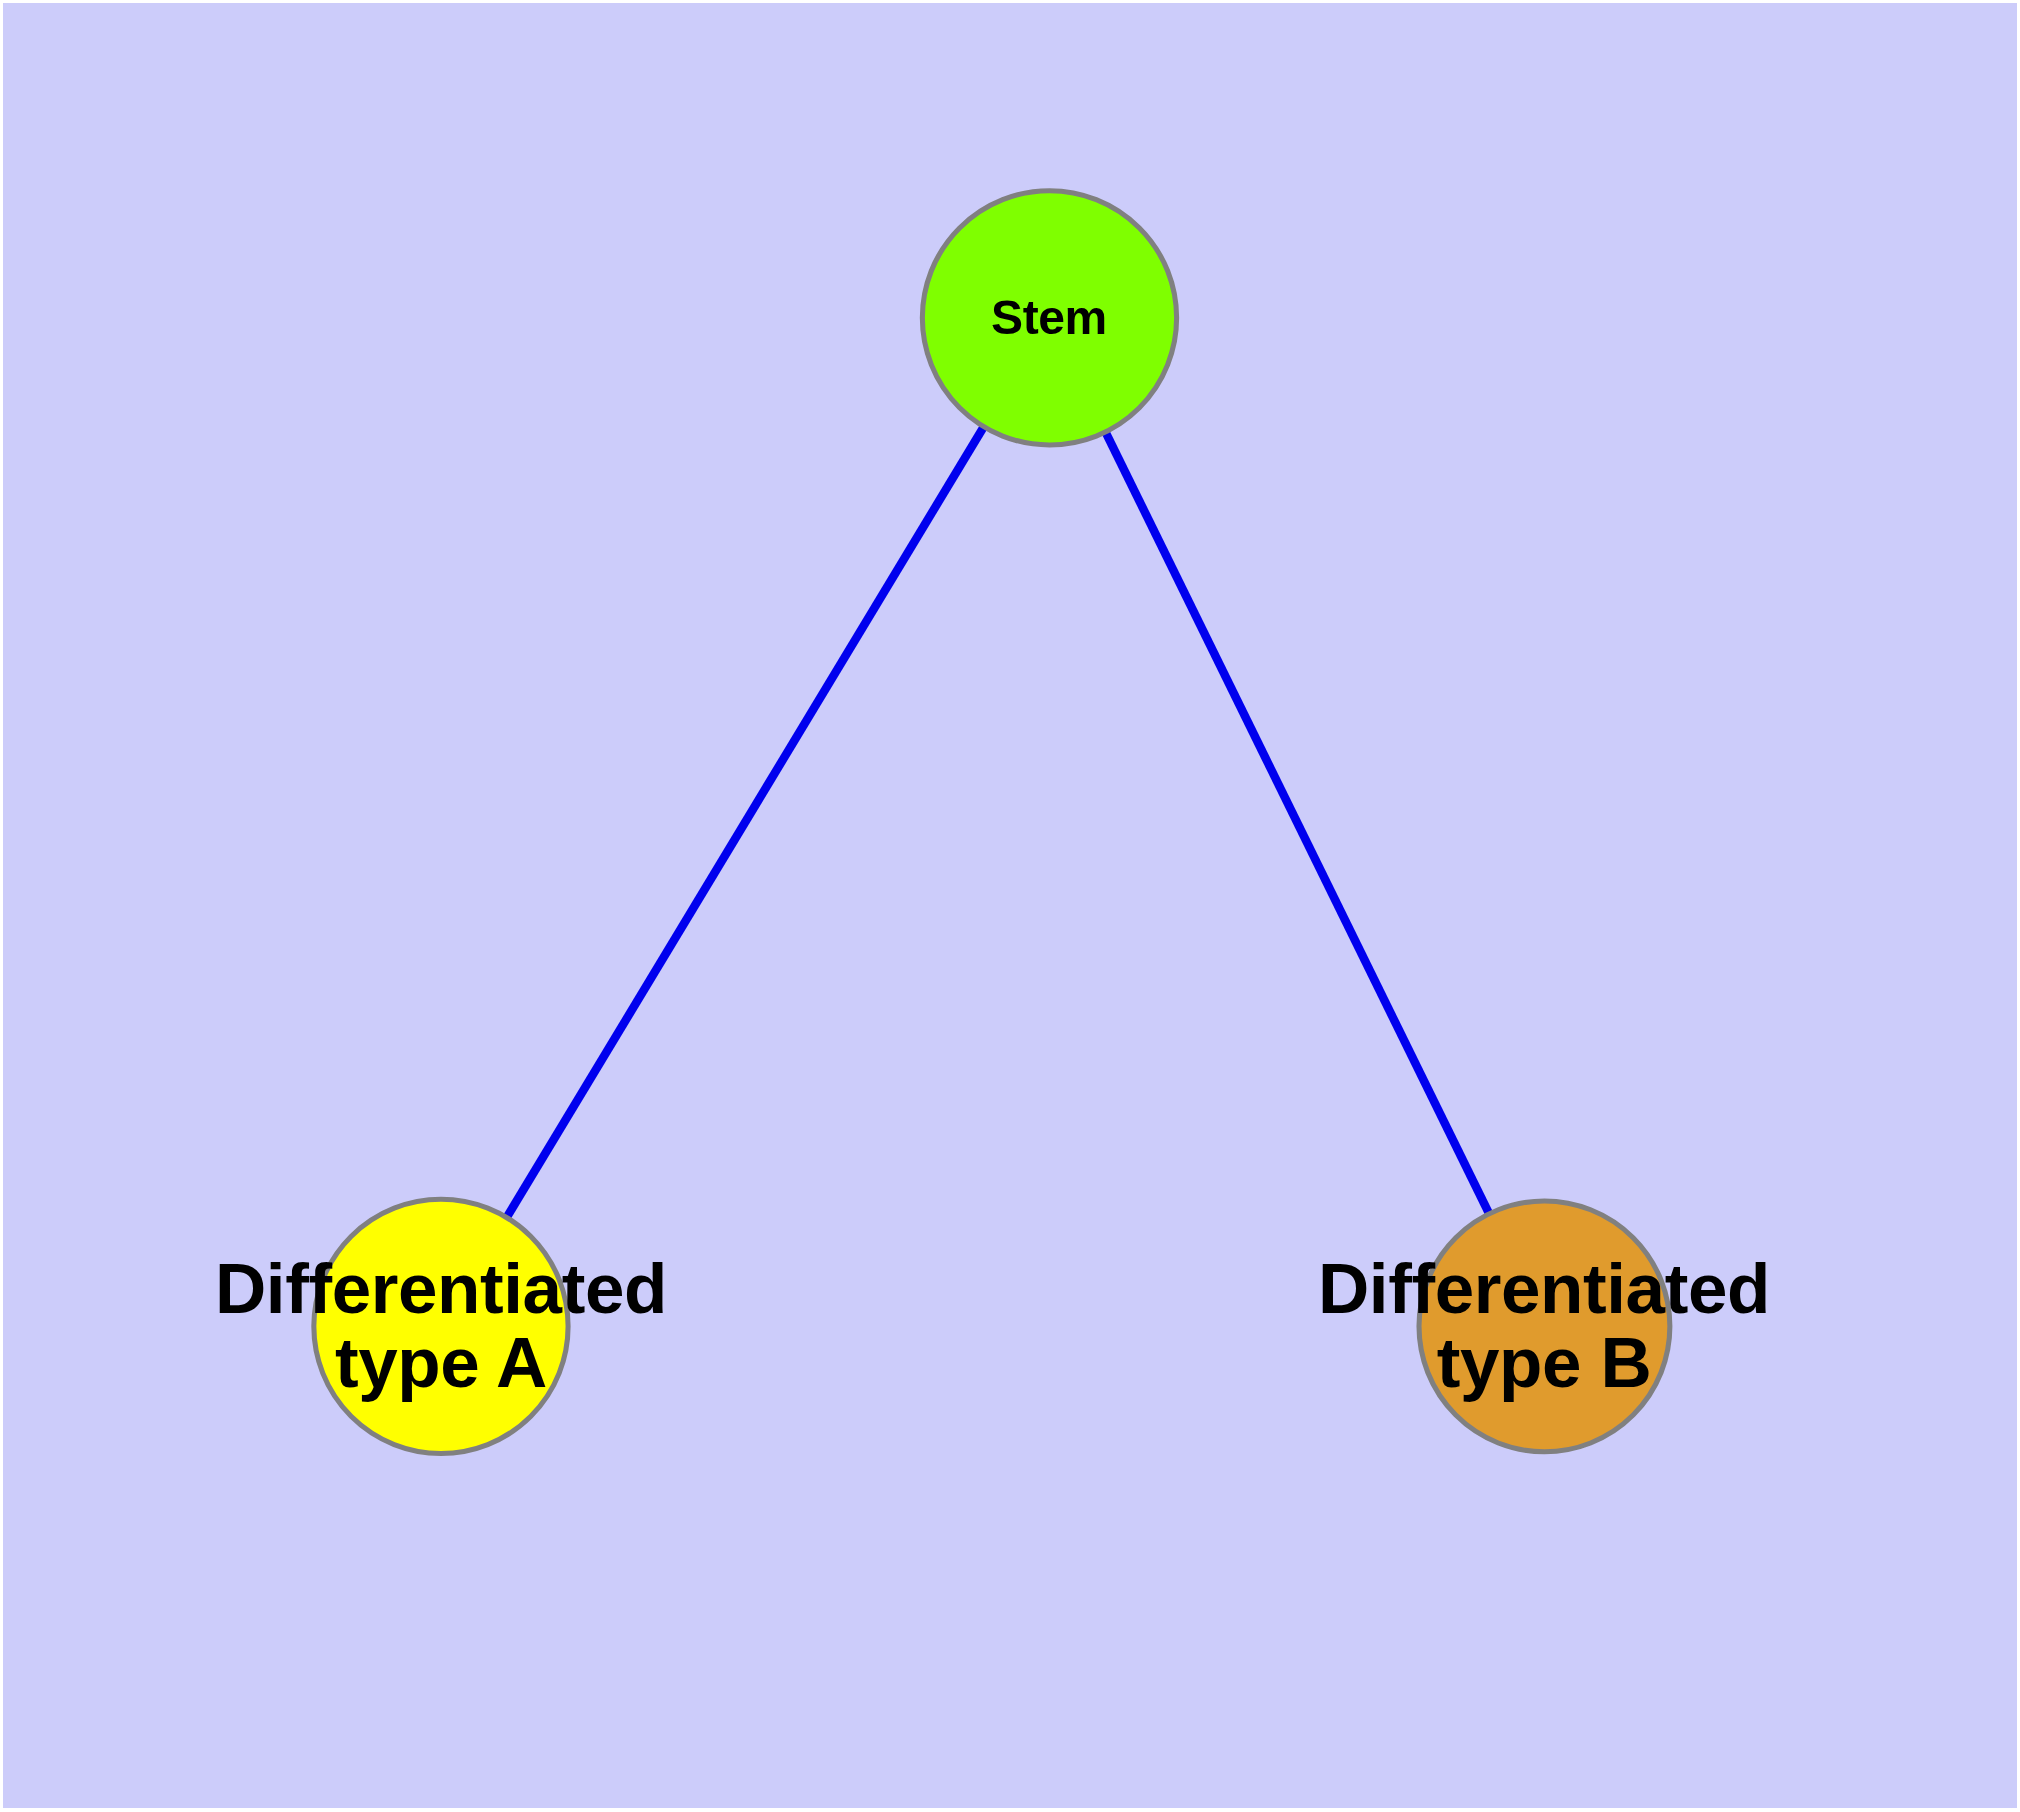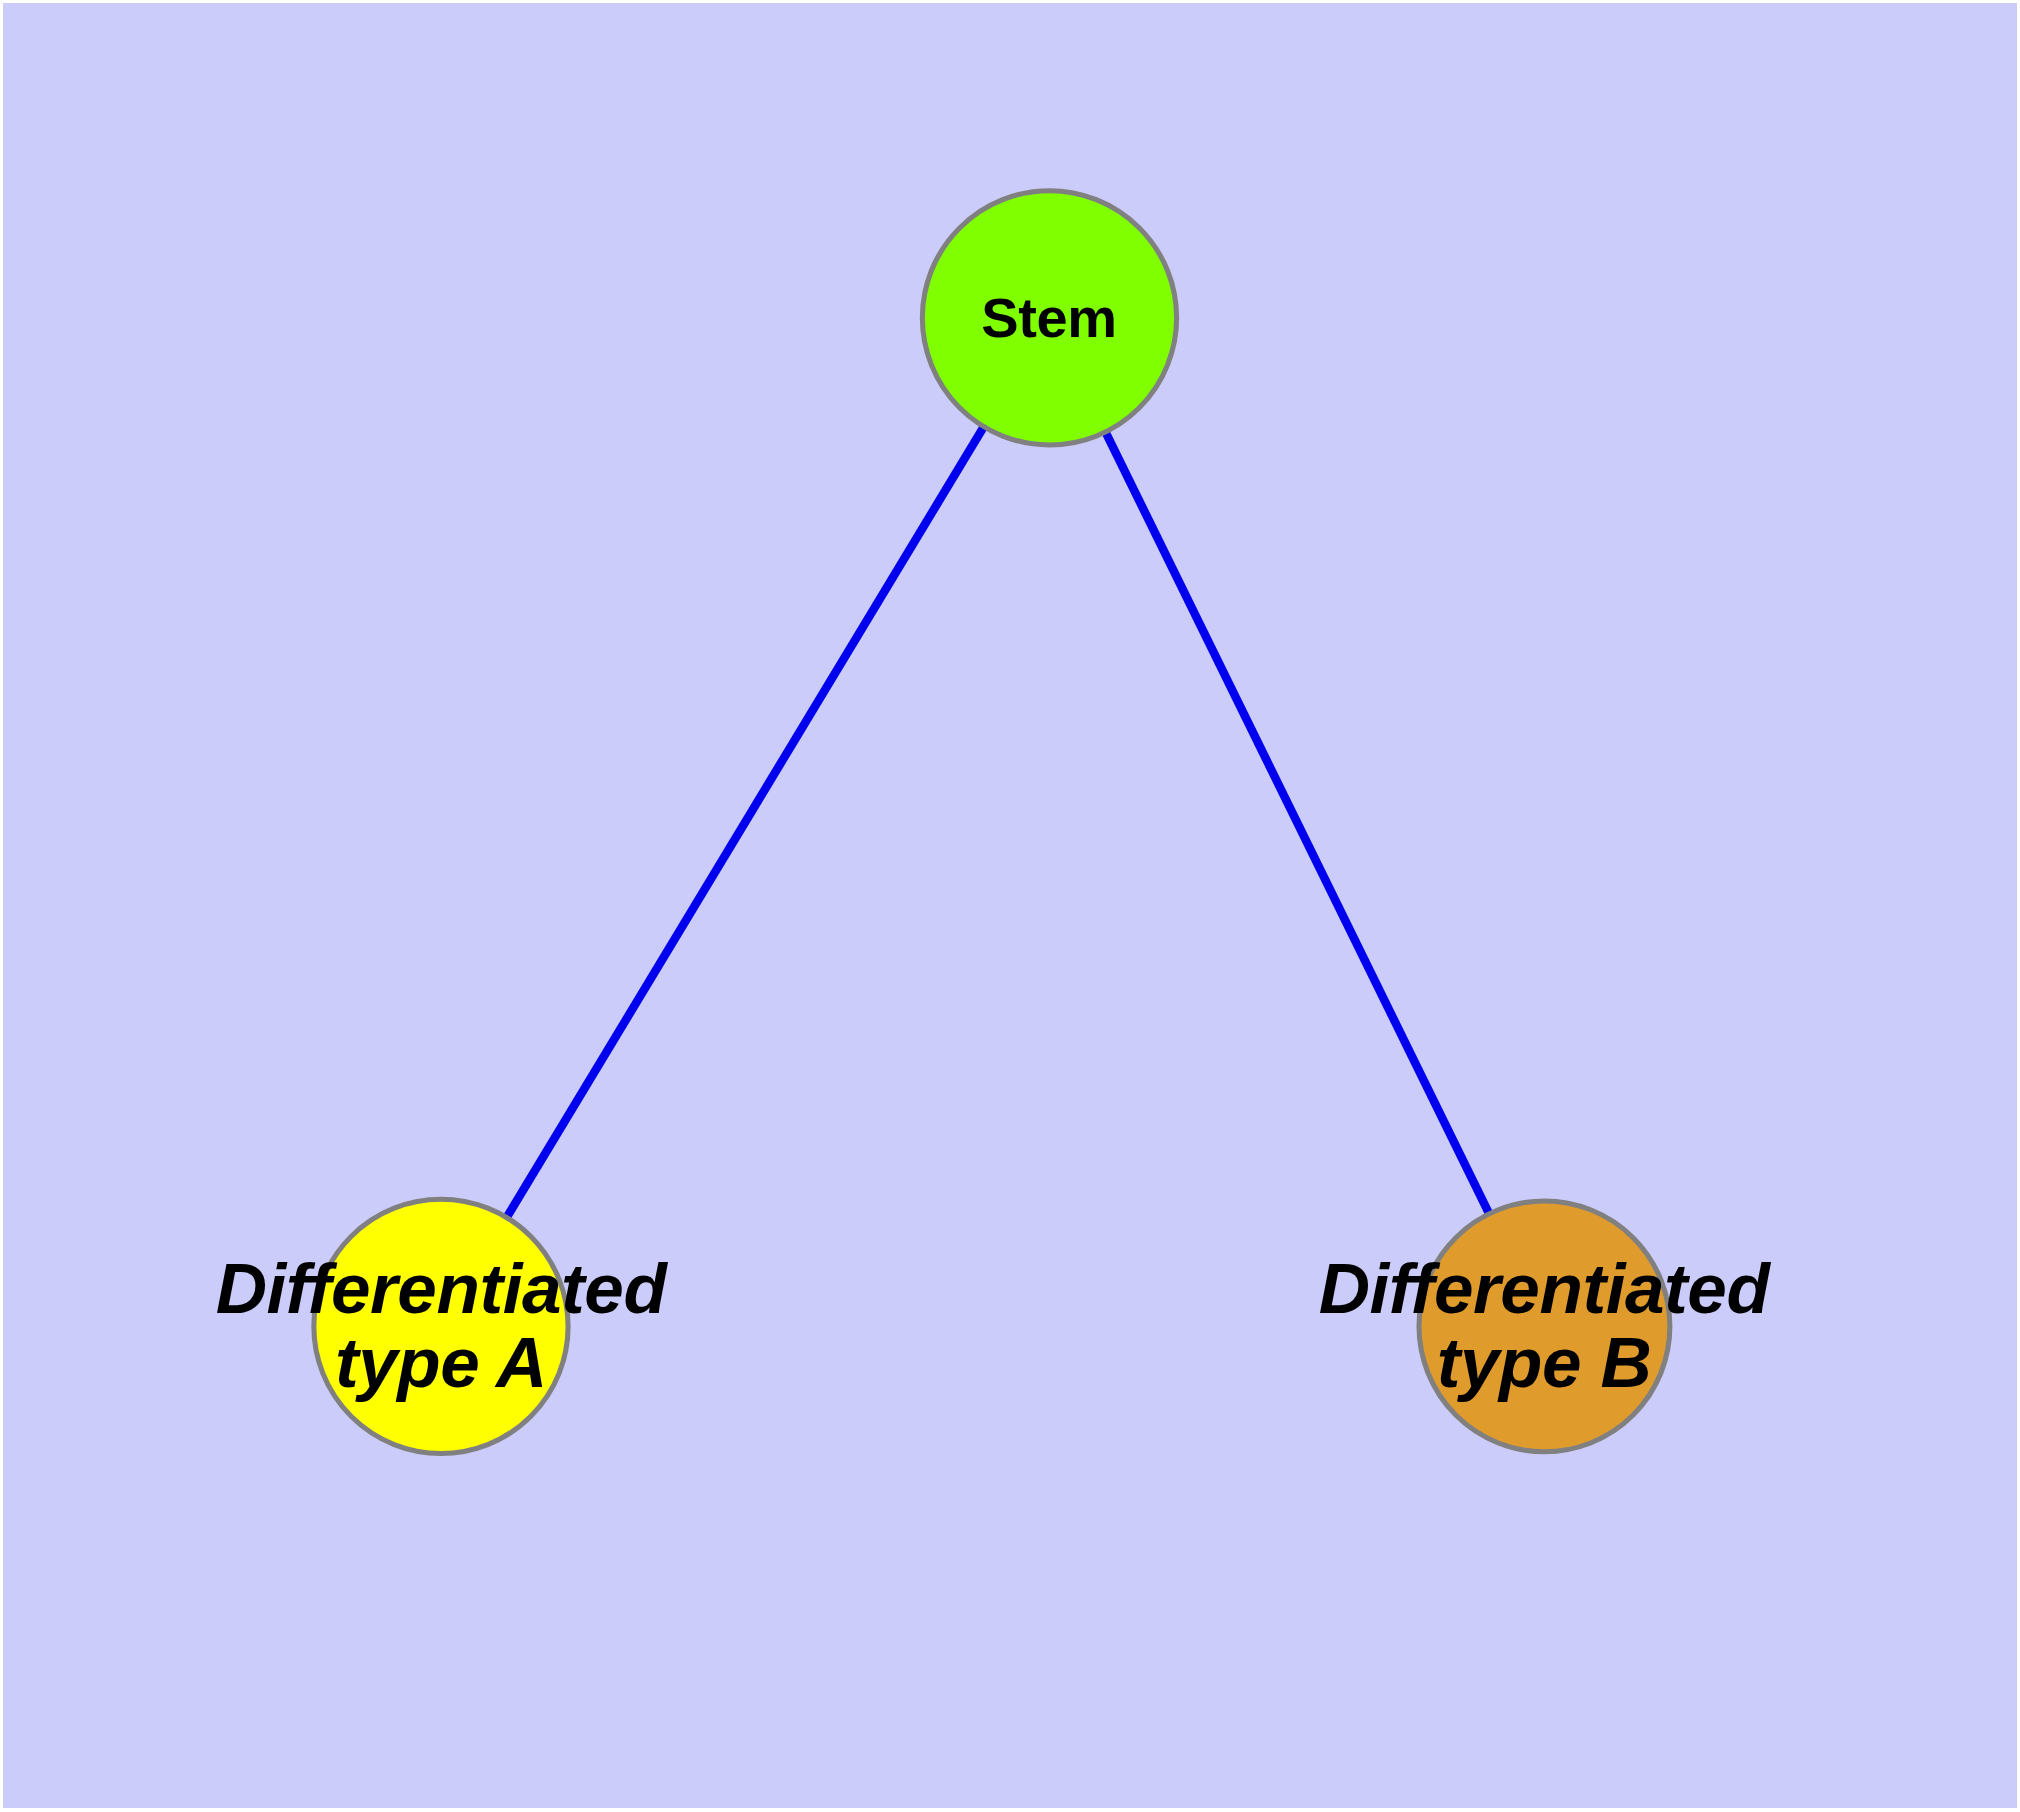--- a/index.html
+++ b/index.html
@@ -39,21 +39,20 @@
     white-space: pre;
     transform: translate(-50%, -50%);
     pointer-events: none;
     letter-spacing: -0.4px;
   }
   #label-stem {
     font-size: 64px;
   }
   #label-diff-a, #label-diff-b {
     font-size: 71px;
-    font-style: italic;
   }
 </style>
 </head>
 <body>
 
 <div id="canvas">
 
   <div id="plot-background"></div>
 
   <svg id="graph-svg" viewBox="0 0 2384 2138" xmlns="http://www.w3.org/2000/svg">
@@ -63,21 +62,21 @@
       <line x1="1238" y1="375" x2="1822" y2="1565" stroke="#0000ee" stroke-width="10" stroke-linecap="butt"></line>
     </g>
 
     <g>
       <circle cx="1238" cy="375" r="150" fill="#7fff00" stroke="#808080" stroke-width="6"></circle>
       <circle cx="520" cy="1565" r="150" fill="#ffff00" stroke="#808080" stroke-width="6"></circle>
       <circle cx="1822" cy="1565" r="148" fill="#e09b2d" stroke="#808080" stroke-width="6"></circle>
     </g>
   </svg>
 
-  <div class="node-label" id="label-stem" style="left: 1049px; top: 318px; font-size: 56px;">Stem</div>
+  <div class="node-label" id="label-stem" style="left: 1049px; top: 318px; font-size: 48px;">Stem</div>
 
   <div class="node-label" id="label-diff-a" style="left: 441px; top: 1326px; font-size: 71px;">Differentiated
 type A</div>
 
   <div class="node-label" id="label-diff-b" style="left: 1544px; top: 1326px; font-size: 71px;">Differentiated
 type B</div>
 
 </div>
 
 

